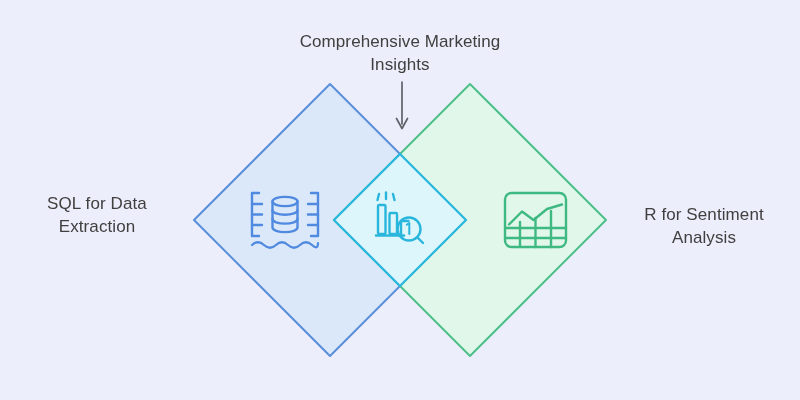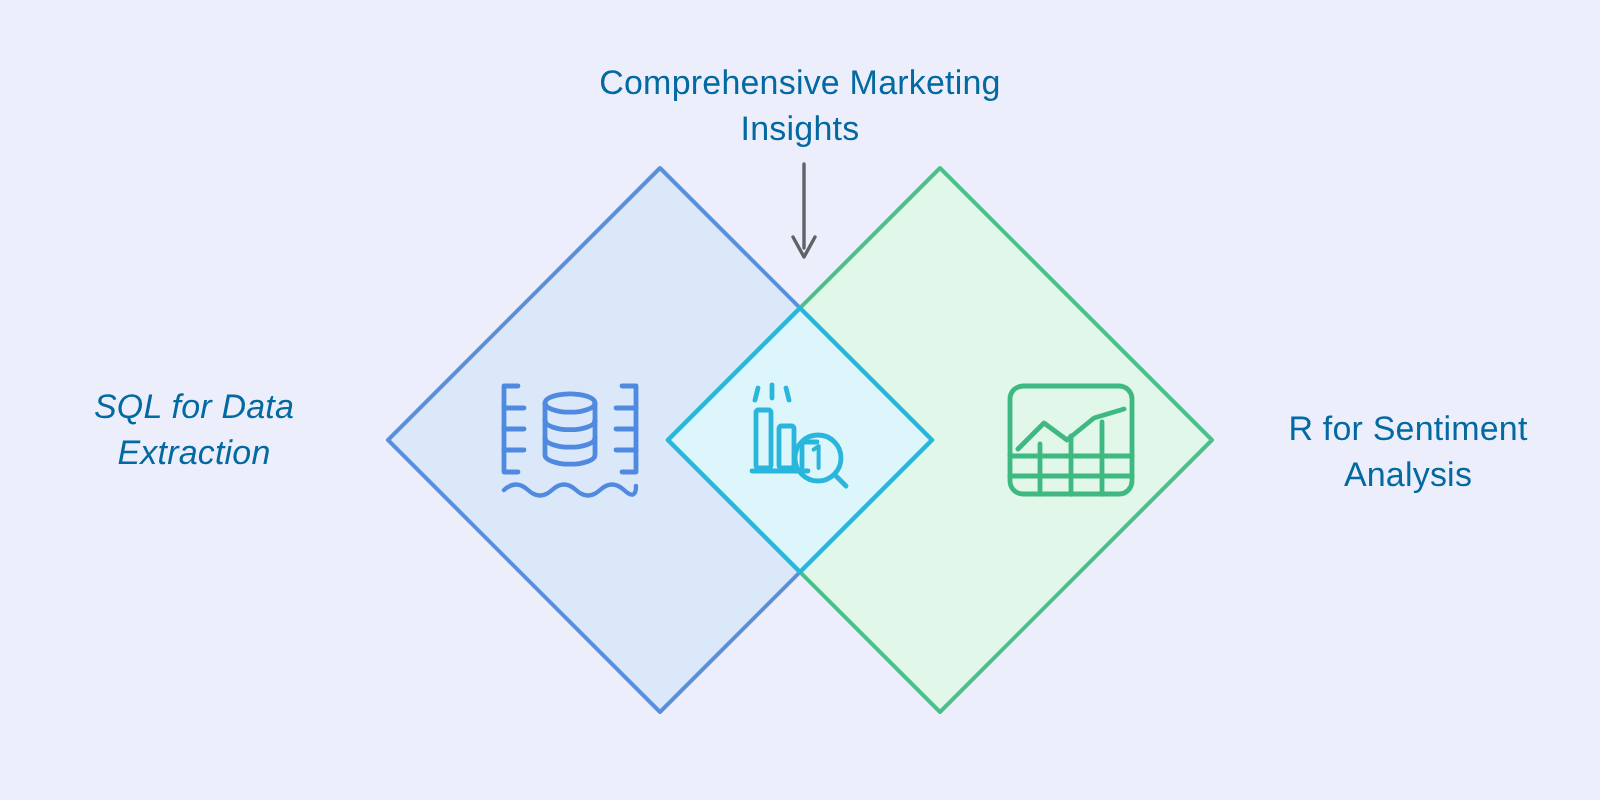--- a/index.html
+++ b/index.html
@@ -28,40 +28,39 @@
     top: 0;
     left: 0;
     width: 800px;
     height: 400px;
     display: block;
   }
 
   
   .label-text {
     position: absolute;
-    color: #0369a1;
+    color: #404040;
     font-size: 17px;
     line-height: 1.38;
     letter-spacing: 0.1px;
     white-space: pre-line;
   }
 
   #title-label {
     top: 30px;
     left: 250px;
     width: 300px;
     text-align: center;
   }
 
   #left-label {
     top: 192px;
     left: 8px;
     width: 178px;
     text-align: center;
-    font-style: italic;
   }
 
   #right-label {
     top: 203px;
     left: 614px;
     width: 180px;
     text-align: center;
   }
 </style>
 </head>

